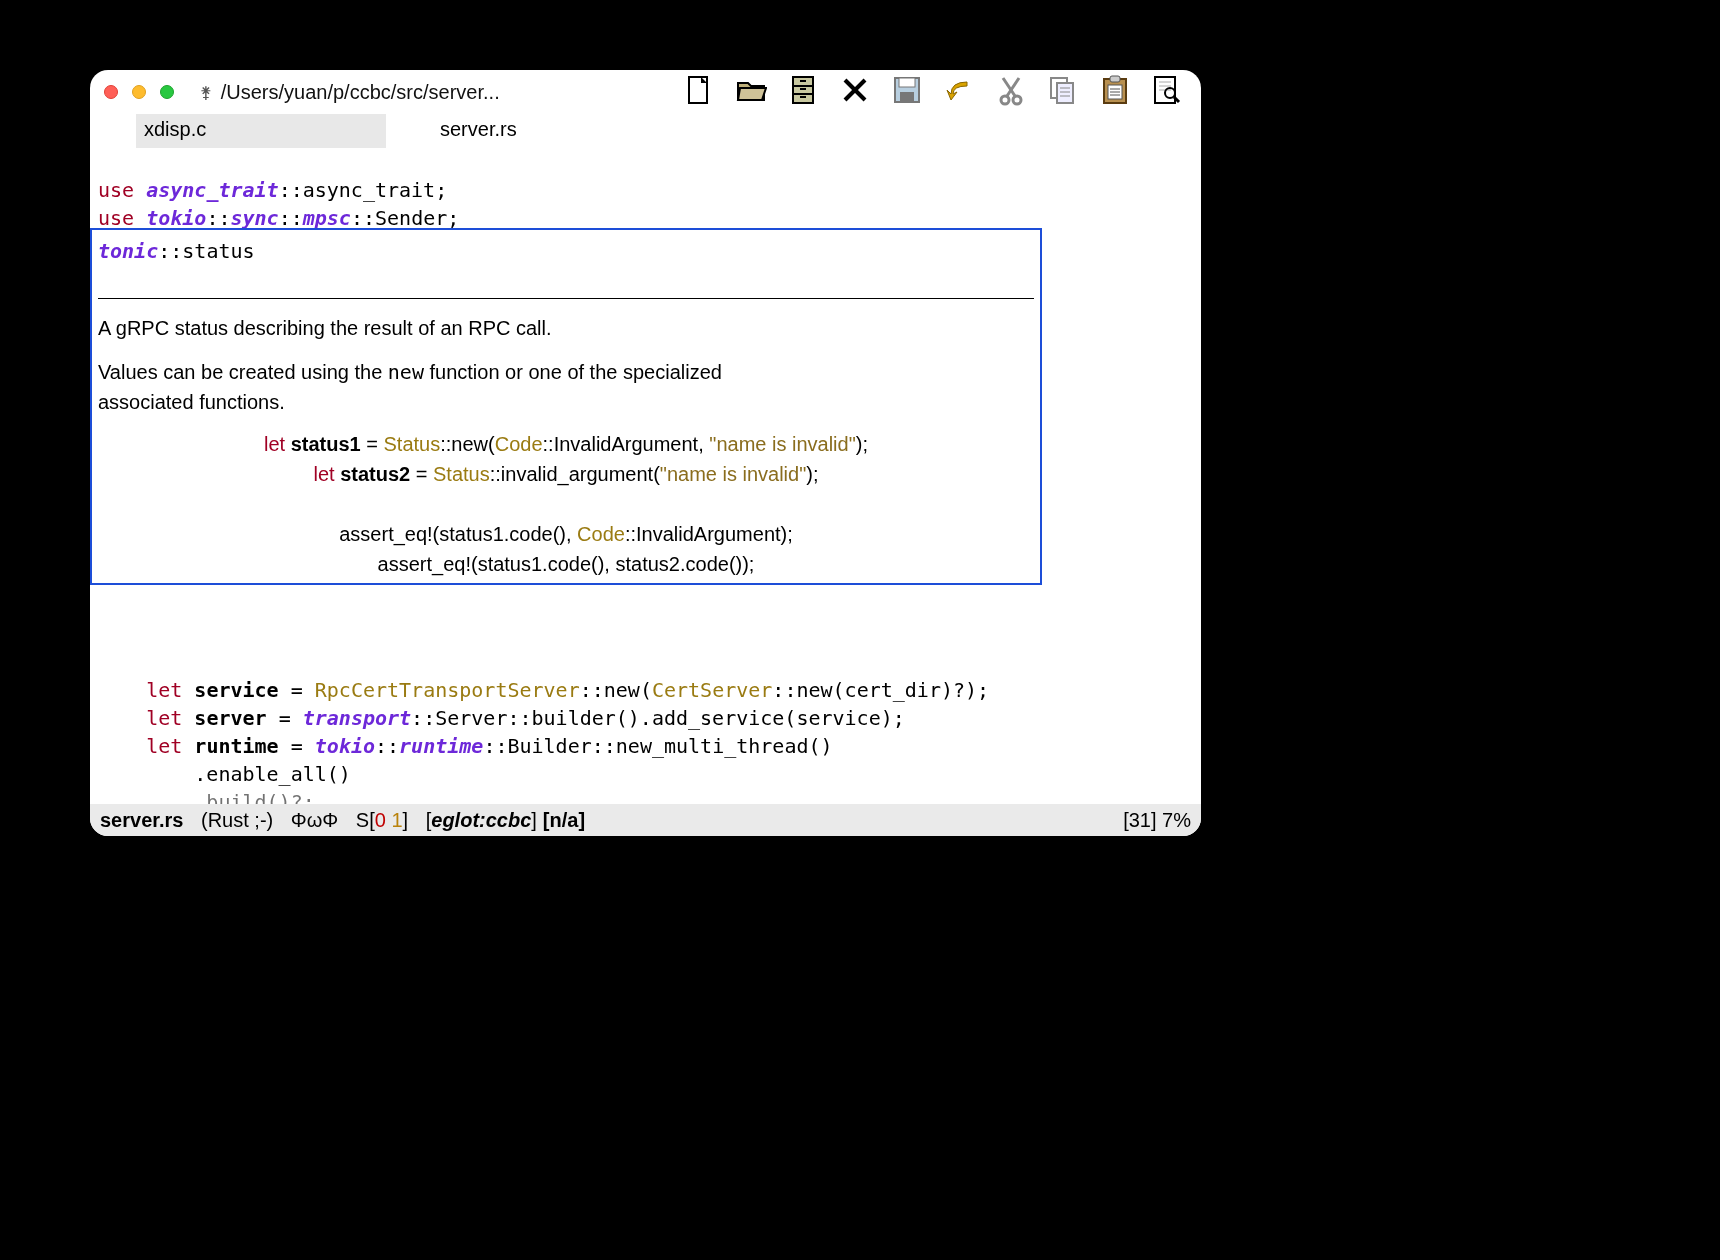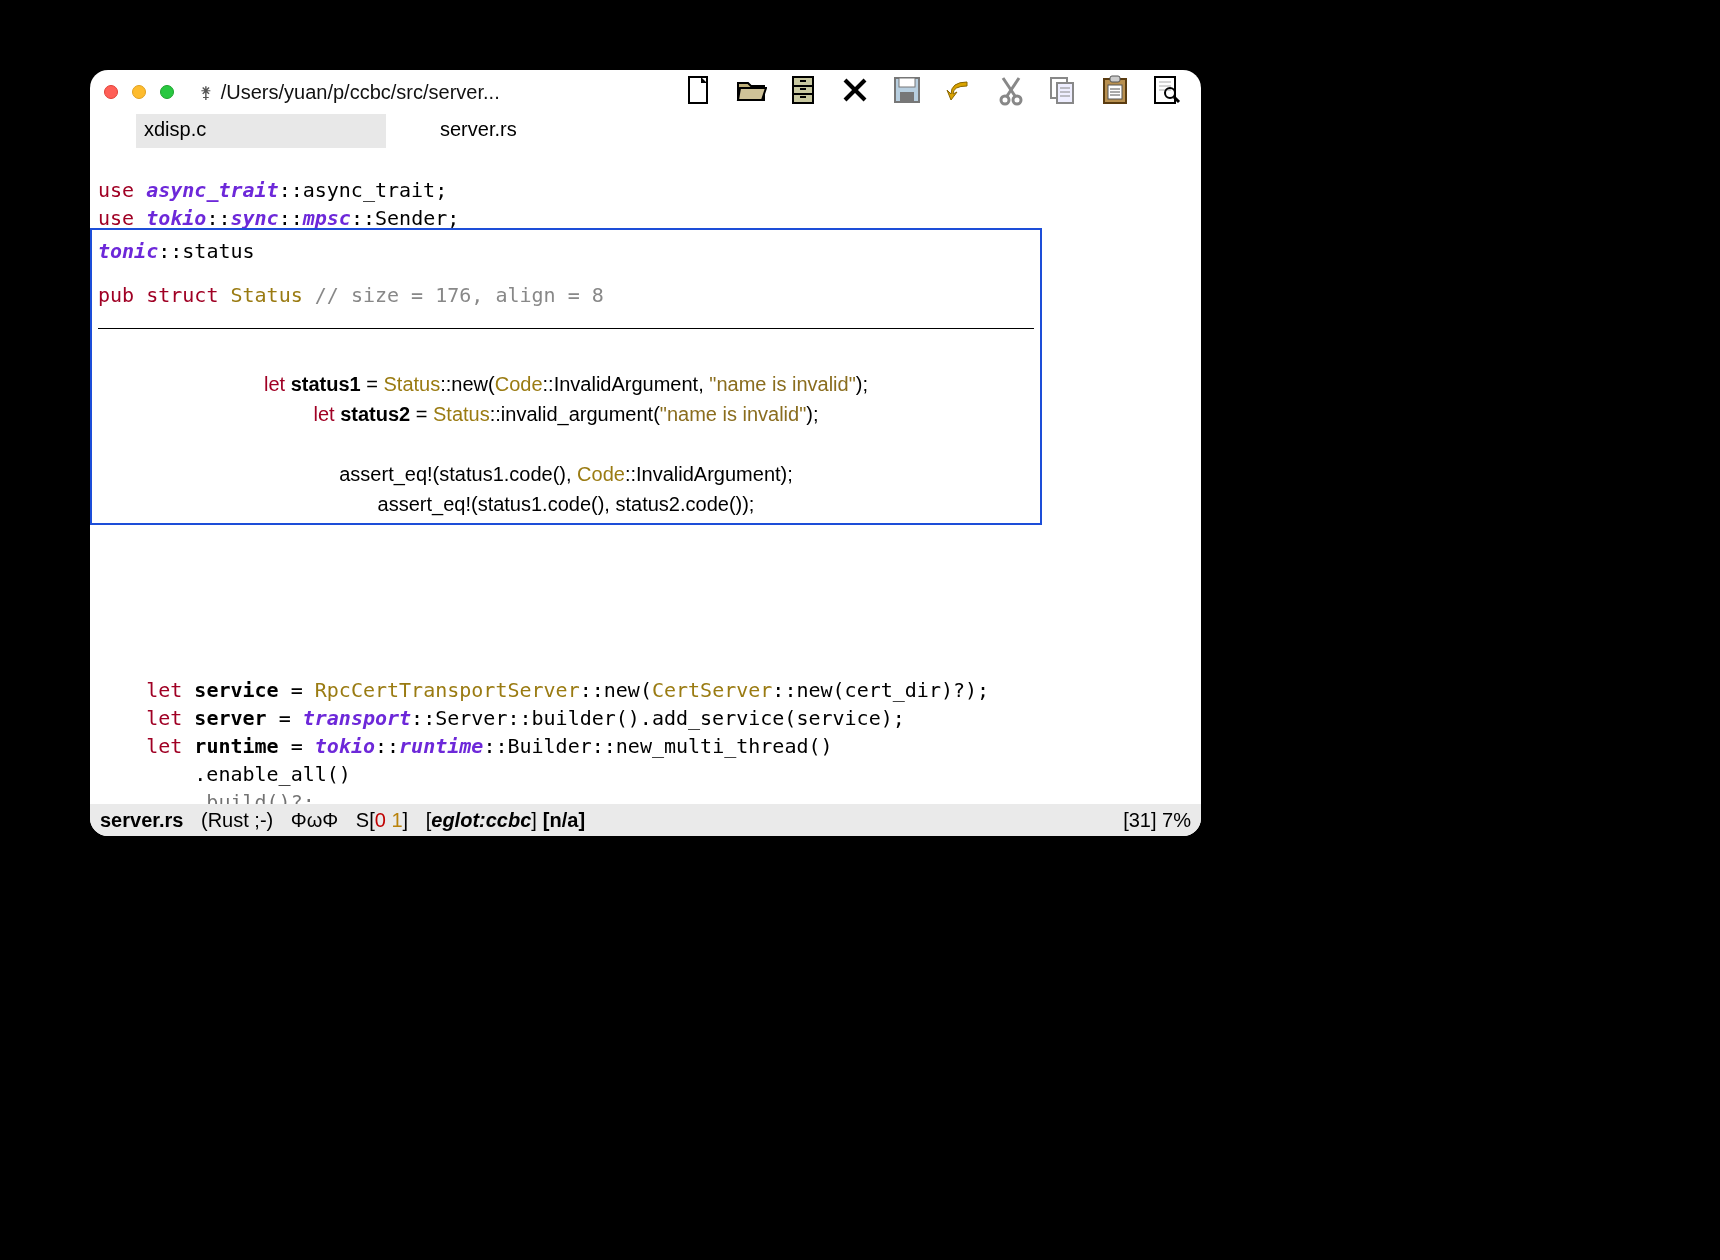--- a/index.html
+++ b/index.html
@@ -253,23 +253,24 @@
   <div class="editor">
     <div class="code">
 <span class="kw">use</span> <span class="mod">async_trait</span><span>::async_trait;</span>
 <span class="kw">use</span> <span class="mod">tokio</span><span>::</span><span class="mod">sync</span><span>::</span><span class="mod">mpsc</span><span>::Sender;</span>
 <span class="kw">use</span> <span class="mod">tonic</span><span>::</span><span class="brace">{</span><span>Request, Response, </span><span class="cursor-block">S</span><span>tatus, transport</span><span class="brace">};</span>
     </div>
 
     <div class="hover-box">
       <div class="hover-code"><span class="mod">tonic</span><span>::status</span></div>
       <div style="height:14px"></div>
-      <div class="hover-code"><span class="pub">pub</span> <span class="struct">struct</span> <span class="typename">Status</span> <span class="comment">// size = 176, align = 8</span></div>
       <hr class="hover-rule">
+      <div class="hover-prose">A gRPC status describing the result of an RPC call.</div>
       <div style="height:14px"></div>
+      <div class="hover-prose"><span>Values can be created using the </span><span class="hover-prose-code">new</span><span> function or one of the specialized associated functions.</span></div>
       <div class="hover-example"><span class="kw">let</span> <span class="bold">status1</span><span> = </span><span class="typename">Status</span><span>::new(</span><span class="typename">Code</span><span>::InvalidArgument</span>, <span class="str">"name is invalid"</span><span>);</span>
 <span class="kw">let</span> <span class="bold">status2</span><span> = </span><span class="typename">Status</span><span>::invalid_argument(</span><span class="str">"name is invalid"</span><span>);</span>
 
 <span>assert_eq!(status1.code(), </span><span class="typename">Code</span><span>::InvalidArgument);</span>
 <span>assert_eq!(status1.code(), status2.code());</span></div>
     </div>
 
     <div class="code trailing-code">
     <span class="kw">let</span> <span class="bold">service</span><span> = </span><span class="type-gold">RpcCertTransportServer</span><span>::new(</span><span class="type-gold">CertServer</span><span>::new(cert_dir)?);</span>
     <span class="kw">let</span> <span class="bold">server</span><span> = </span><span class="mod">transport</span><span>::Server::builder().add_service(service);</span>

